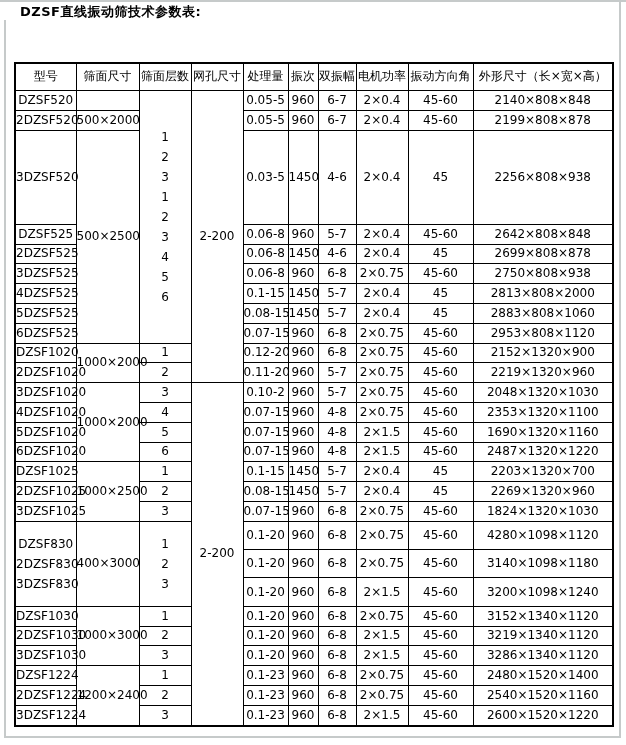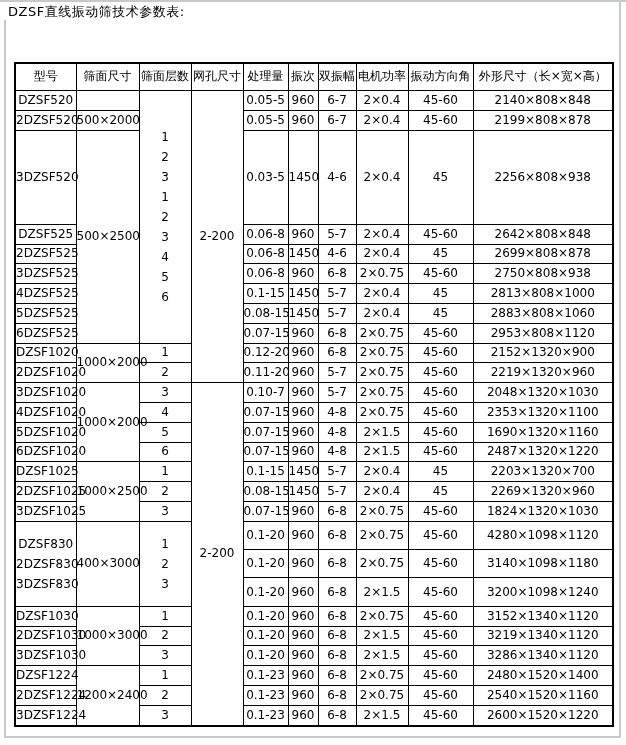--- a/index.html
+++ b/index.html
@@ -6,22 +6,22 @@
   body{
     width:626px;height:745px;position:relative;background:#ffffff;
     font-family:"DejaVu Sans", sans-serif;color:#000;overflow:hidden;
   }
   .frame{position:absolute;background:#c6caca;}
   .frame-top{left:0;top:0;width:626px;height:2px;}
   .frame-right{left:619px;top:0;width:2px;height:738px;}
   .frame-bottom{left:4px;top:736px;width:617px;height:2px;}
   .frame-left{left:4px;top:20px;width:2px;height:716px;}
   .page-title{
-    position:absolute;left:8px;top:3px;
-    font-size:13px;font-weight:normal;letter-spacing:0.5px;white-space:nowrap;
+    position:absolute;left:20px;top:3px;
+    font-size:13px;font-weight:bold;letter-spacing:0.5px;white-space:nowrap;
   }
   table.params{
     position:absolute;left:14px;top:62px;
     width:598px;height:665px;
     border-collapse:collapse;table-layout:fixed;
     border:2px solid #000;
     font-size:12px;
   }
   table.params th, table.params td{
     border:1px solid #000;
@@ -146,21 +146,21 @@
     <td>2750×808×938</td>
   </tr>
 
   <tr>
     <td>4DZSF525</td>
     <td>0.1-15</td>
     <td>1450</td>
     <td>5-7</td>
     <td>2×0.4</td>
     <td>45</td>
-    <td>2813×808×1000</td>
+    <td>2813×808×2000</td>
   </tr>
 
   <tr>
     <td>5DZSF525</td>
     <td>0.08-15</td>
     <td>1450</td>
     <td>5-7</td>
     <td>2×0.4</td>
     <td>45</td>
     <td>2883×808×1060</td>
@@ -197,21 +197,21 @@
     <td>2×0.75</td>
     <td>45-60</td>
     <td>2219×1320×960</td>
   </tr>
 
   <tr>
     <td class="thick">3DZSF1020</td>
     <td class="thick" rowspan="4">1000×2000</td>
     <td class="thick">3</td>
     <td class="thick" rowspan="16">2-200</td>
-    <td>0.10-7</td>
+    <td>0.10-2</td>
     <td>960</td>
     <td>5-7</td>
     <td>2×0.75</td>
     <td>45-60</td>
     <td>2048×1320×1030</td>
   </tr>
 
   <tr>
     <td>4DZSF1020</td>
     <td>4</td>

